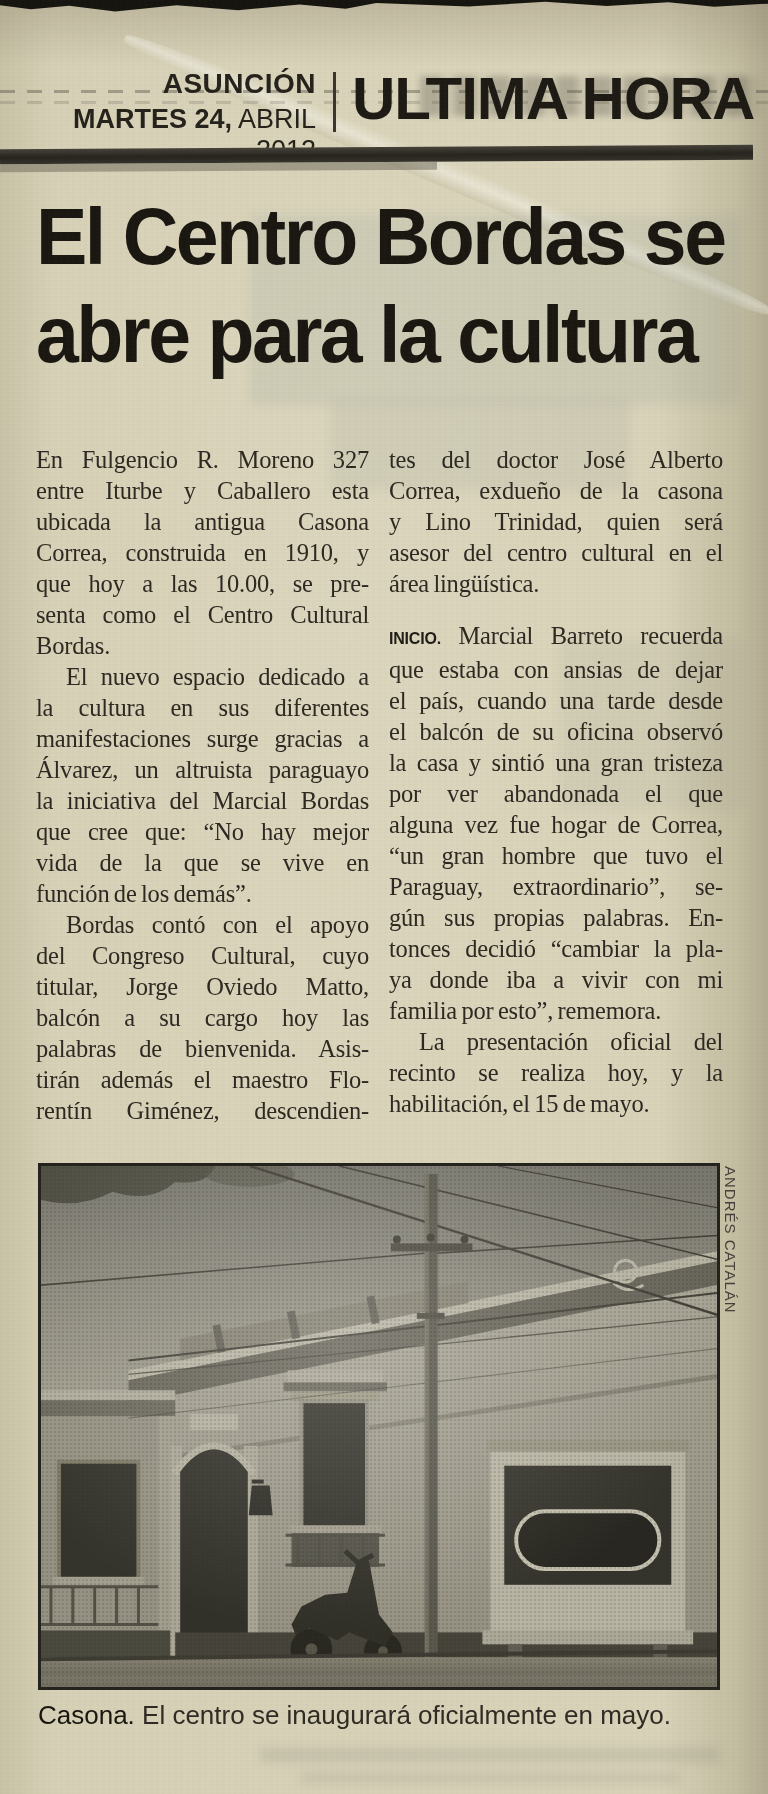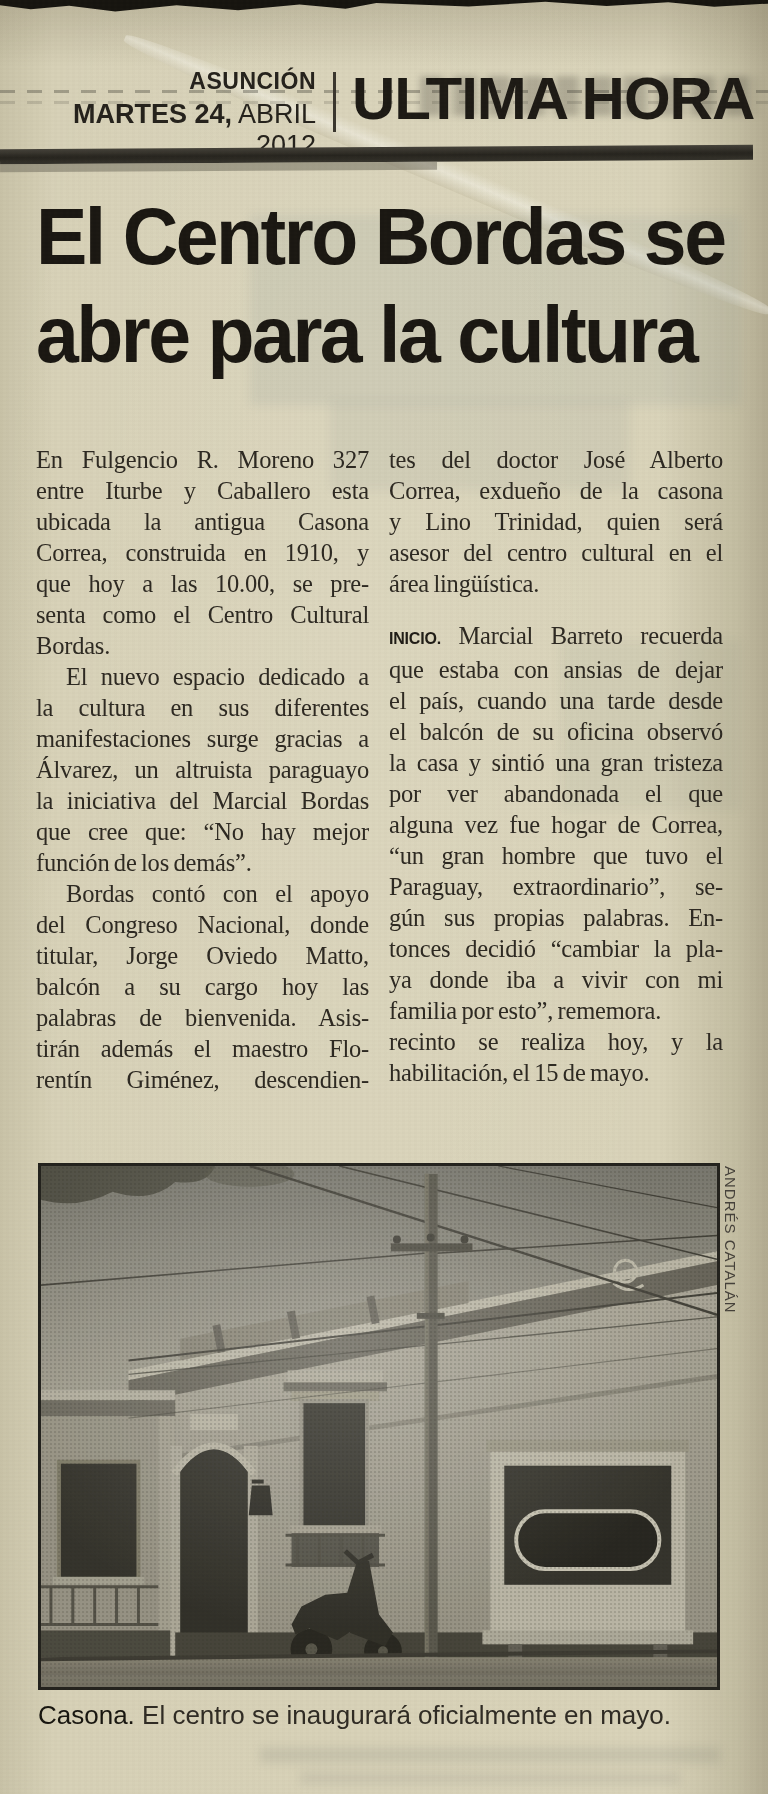--- a/index.html
+++ b/index.html
@@ -24,21 +24,21 @@
   .ghost{position:absolute;pointer-events:none;filter:blur(5px);}
   .ghost-rule{position:absolute;left:0;width:100%;height:3px;pointer-events:none;
     background:repeating-linear-gradient(90deg,rgba(70,68,58,.38) 0 15px,transparent 15px 27px);}
   .ghost-rule2{opacity:.5;}
   .ghost-smudge{position:absolute;pointer-events:none;filter:blur(3px);
     background:repeating-linear-gradient(90deg,rgba(80,78,68,.30) 0 22px,rgba(80,78,68,.08) 22px 34px);}
 
   
   .masthead-left{position:absolute;left:70px;top:68px;width:246px;text-align:right;
     font-family:"Liberation Sans",sans-serif;color:#25221c;}
-  .masthead-city{font-size:23px;font-weight:bold;letter-spacing:.5px;}
+  .masthead-city{font-size:28px;font-weight:bold;letter-spacing:.5px;}
   .masthead-date{font-size:27px;margin-top:4px;}
   .masthead-date .b{font-weight:bold;}
   .masthead-divider{position:absolute;left:333px;top:72px;width:3px;height:60px;background:#3a362e;}
   .section-title{position:absolute;left:352px;top:64px;font-family:"Liberation Sans",sans-serif;
     font-size:60px;font-weight:bold;letter-spacing:-1px;color:#1d1a15;}
   .bar{position:absolute;left:0;top:147px;width:753px;height:15px;transform:rotate(-0.35deg);
     background:linear-gradient(180deg,#45423a,#26241e 55%,#34322b);}
   .bar:after{content:"";position:absolute;left:0;top:100%;width:58%;height:8px;background:rgba(115,111,96,.55);}
 
   
@@ -112,25 +112,26 @@
         <div class="tline">senta como el Centro Cultural</div>
         <div class="tline tline-end">Bordas.</div>
       </div>
     <div class="para">
         <div class="tline tline-indent">El nuevo espacio dedicado a</div>
         <div class="tline">la cultura en sus diferentes</div>
         <div class="tline">manifestaciones surge gracias a</div>
         <div class="tline">Álvarez, un altruista paraguayo</div>
         <div class="tline">la iniciativa del Marcial Bordas</div>
         <div class="tline">que cree que: “No hay mejor</div>
+        <div class="tline">vida de la que se vive en</div>
         <div class="tline tline-end">función de los demás”.</div>
       </div>
     <div class="para">
         <div class="tline tline-indent">Bordas contó con el apoyo</div>
-        <div class="tline">del Congreso Nacional, donde</div>
+        <div class="tline">del Congreso Cultural, cuyo</div>
         <div class="tline">titular, Jorge Oviedo Matto,</div>
         <div class="tline">balcón a su cargo hoy las</div>
         <div class="tline">palabras de bienvenida. Asis-</div>
         <div class="tline">tirán además el maestro Flo-</div>
         <div class="tline">rentín Giménez, descendien-</div>
       </div>
   </div>
 
   <div class="col col2">
     <div class="para">
@@ -151,20 +152,21 @@
           <div class="tline">alguna vez fue hogar de Correa,</div>
           <div class="tline">“un gran hombre que tuvo el</div>
           <div class="tline">Paraguay, extraordinario”, se-</div>
           <div class="tline">gún sus propias palabras. En-</div>
           <div class="tline">tonces decidió “cambiar la pla-</div>
           <div class="tline">ya donde iba a vivir con mi</div>
           <div class="tline tline-end">familia por esto”, rememora.</div>
         </div>
     </div>
     <div class="para">
+        <div class="tline tline-indent">La presentación oficial del</div>
         <div class="tline">recinto se realiza hoy, y la</div>
         <div class="tline tline-end">habilitación, el 15 de mayo.</div>
       </div>
   </div>
 
   <div class="photo-wrap">
     <svg viewBox="0 0 680 525" preserveAspectRatio="none">
       <defs>
         <linearGradient id="sky" x1="0" y1="0" x2="0" y2="1">
           <stop offset="0" stop-color="#6e6e66"></stop>

